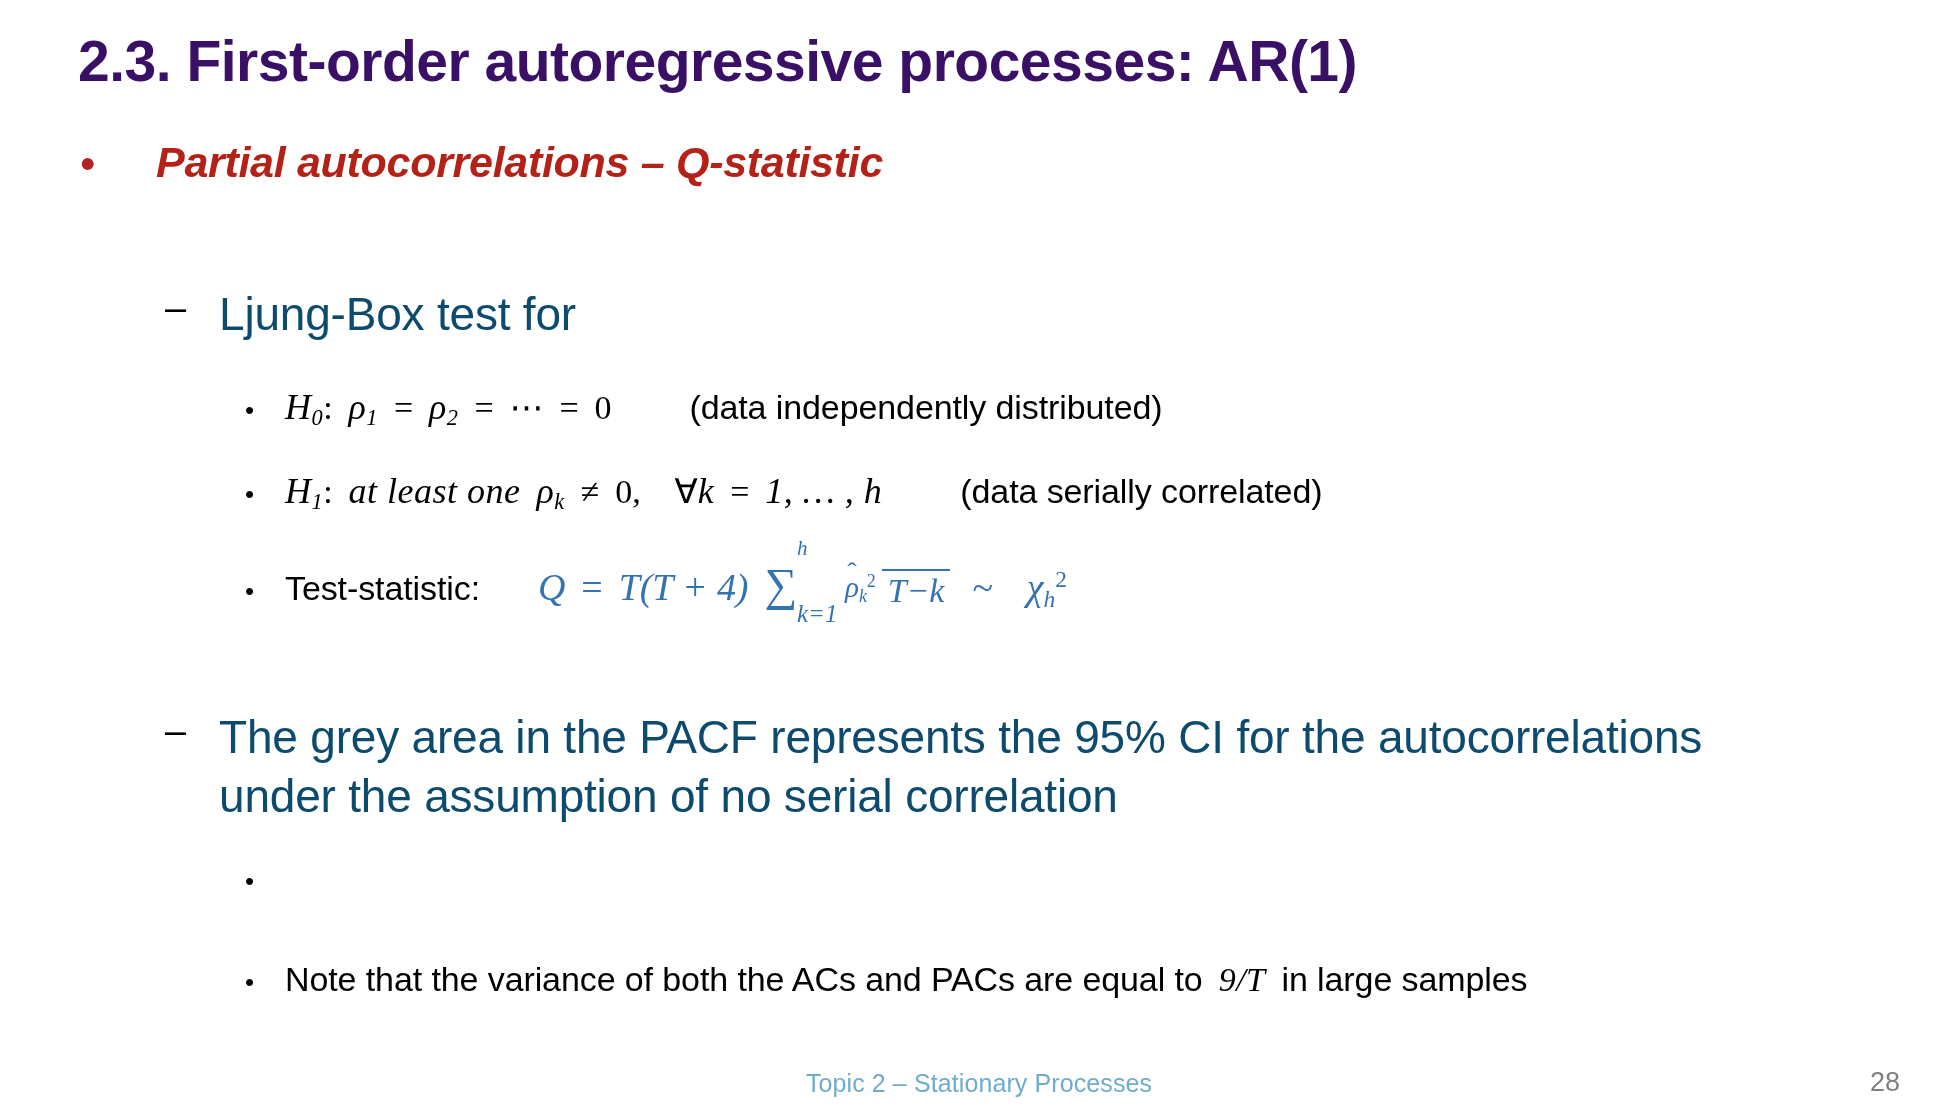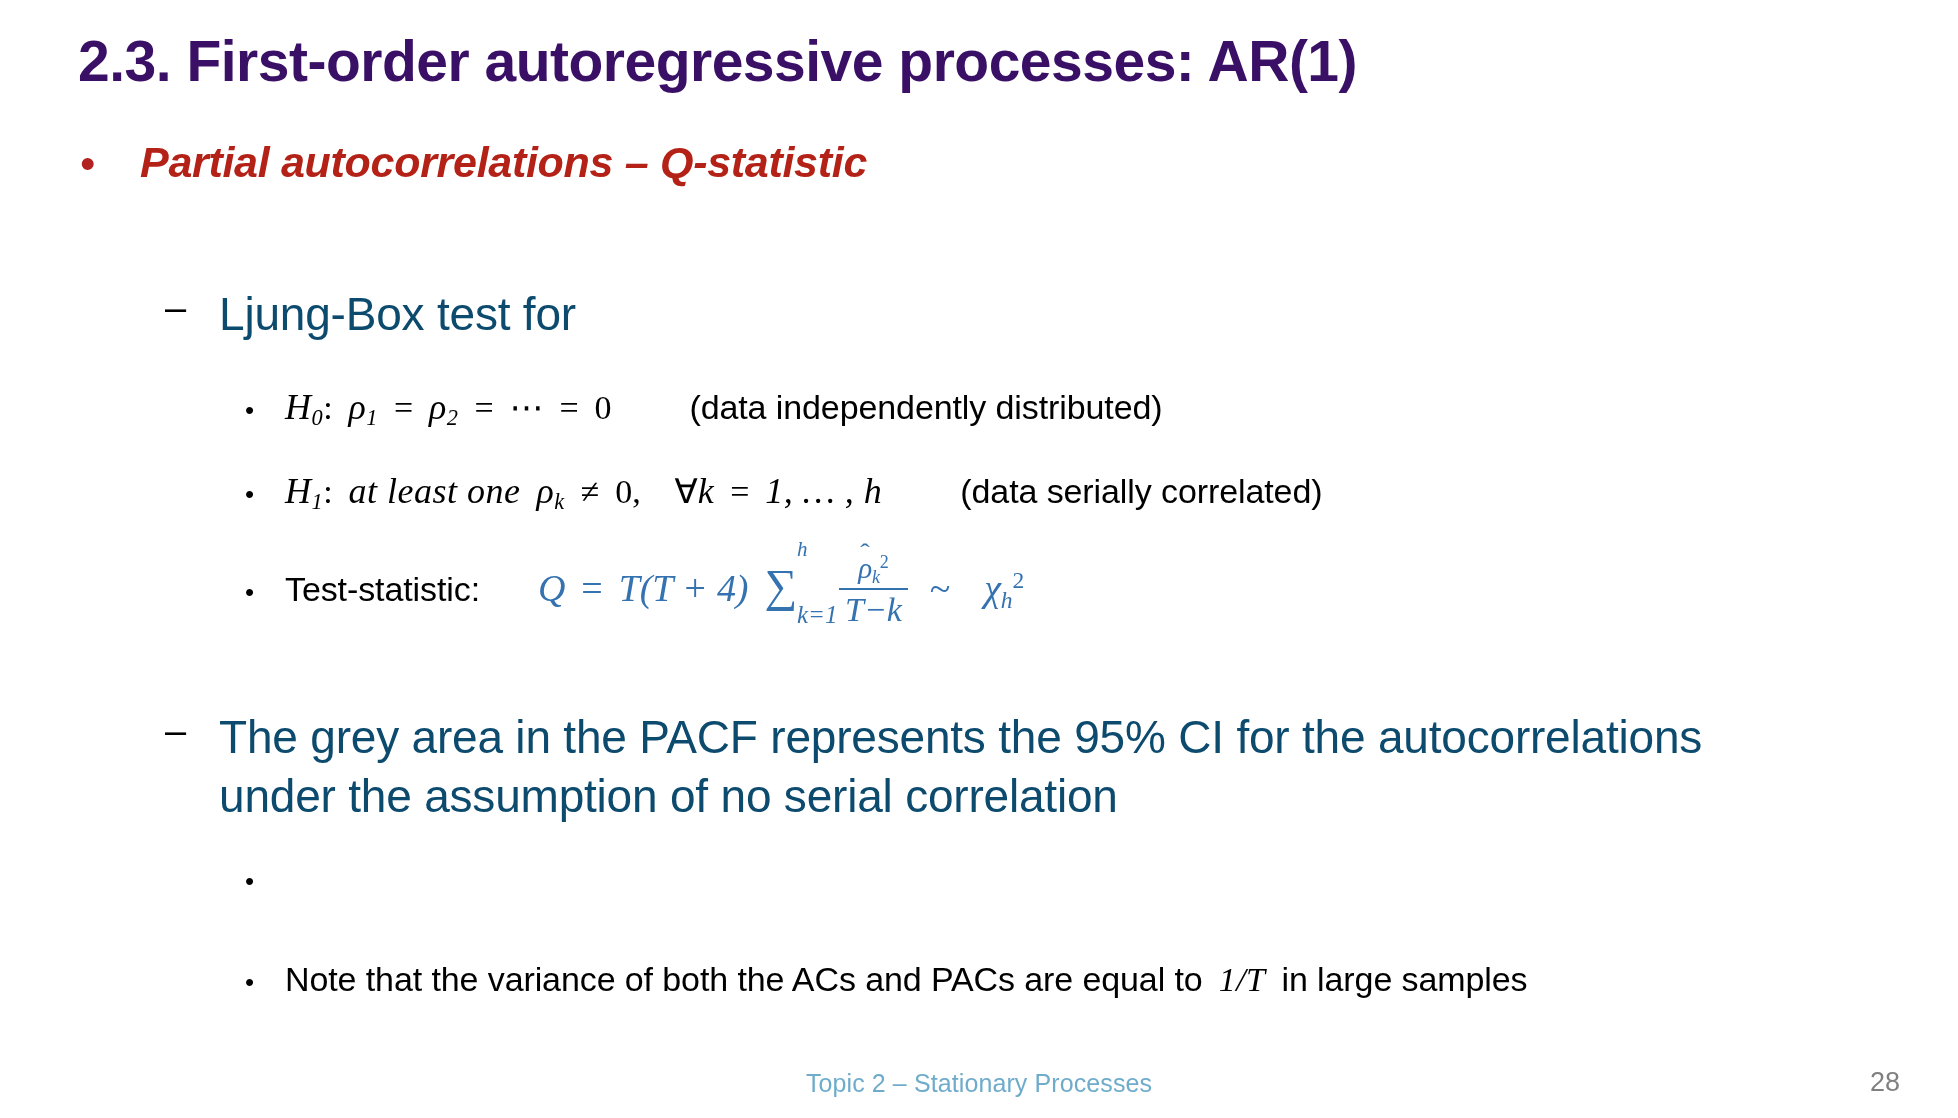--- a/index.html
+++ b/index.html
@@ -56,20 +56,21 @@
     text-align: left;
     padding-top: 4px;
   }
   .lvl1 .text {
     font-size: 43px;
     font-weight: bold;
     font-style: italic;
     color: #B42217;
     line-height: 1.15;
     letter-spacing: -0.3px;
+    margin-left: 16px;
   }
 
   
   .lvl2 {
     position: absolute;
     left: 165px;
     width: 1700px;
     display: flex;
     align-items: flex-start;
     gap: 30px;
@@ -172,21 +173,21 @@
   }
   .sigma-box {
     position: relative;
     display: inline-block;
     margin-right: 36px;
   }
 
   
   .frac {
     display: inline-flex;
-    flex-direction: column;
+    flex-direction: row;
     align-items: center;
     vertical-align: middle;
     line-height: 1.05;
     margin: 0 6px;
     position: relative;
     top: -2px;
   }
   .frac .num {
     font-size: 29px;
     padding: 0 6px 1px 6px;
@@ -352,21 +353,21 @@
 
   <div class="lvl3" id="lvl3-calc">
     <span class="marker">•</span>
   </div>
 
   <div class="lvl3" id="lvl3-note">
     <span class="marker">•</span>
     <span class="text">
       <span>Note that the variance of both the ACs and PACs are equal to</span>
         <span class="gap-sm"></span>
-        <span class="math" style="font-size:34px">1/T</span>
+        <span class="math" style="font-size:34px">9/T</span>
         <span class="gap-sm"></span>
         <span>in large samples</span>
     </span>
   </div>
 
   <div class="footer-center">Topic 2 – Stationary Processes</div>
   <div class="footer-page">28</div>
 
 </div>
 

